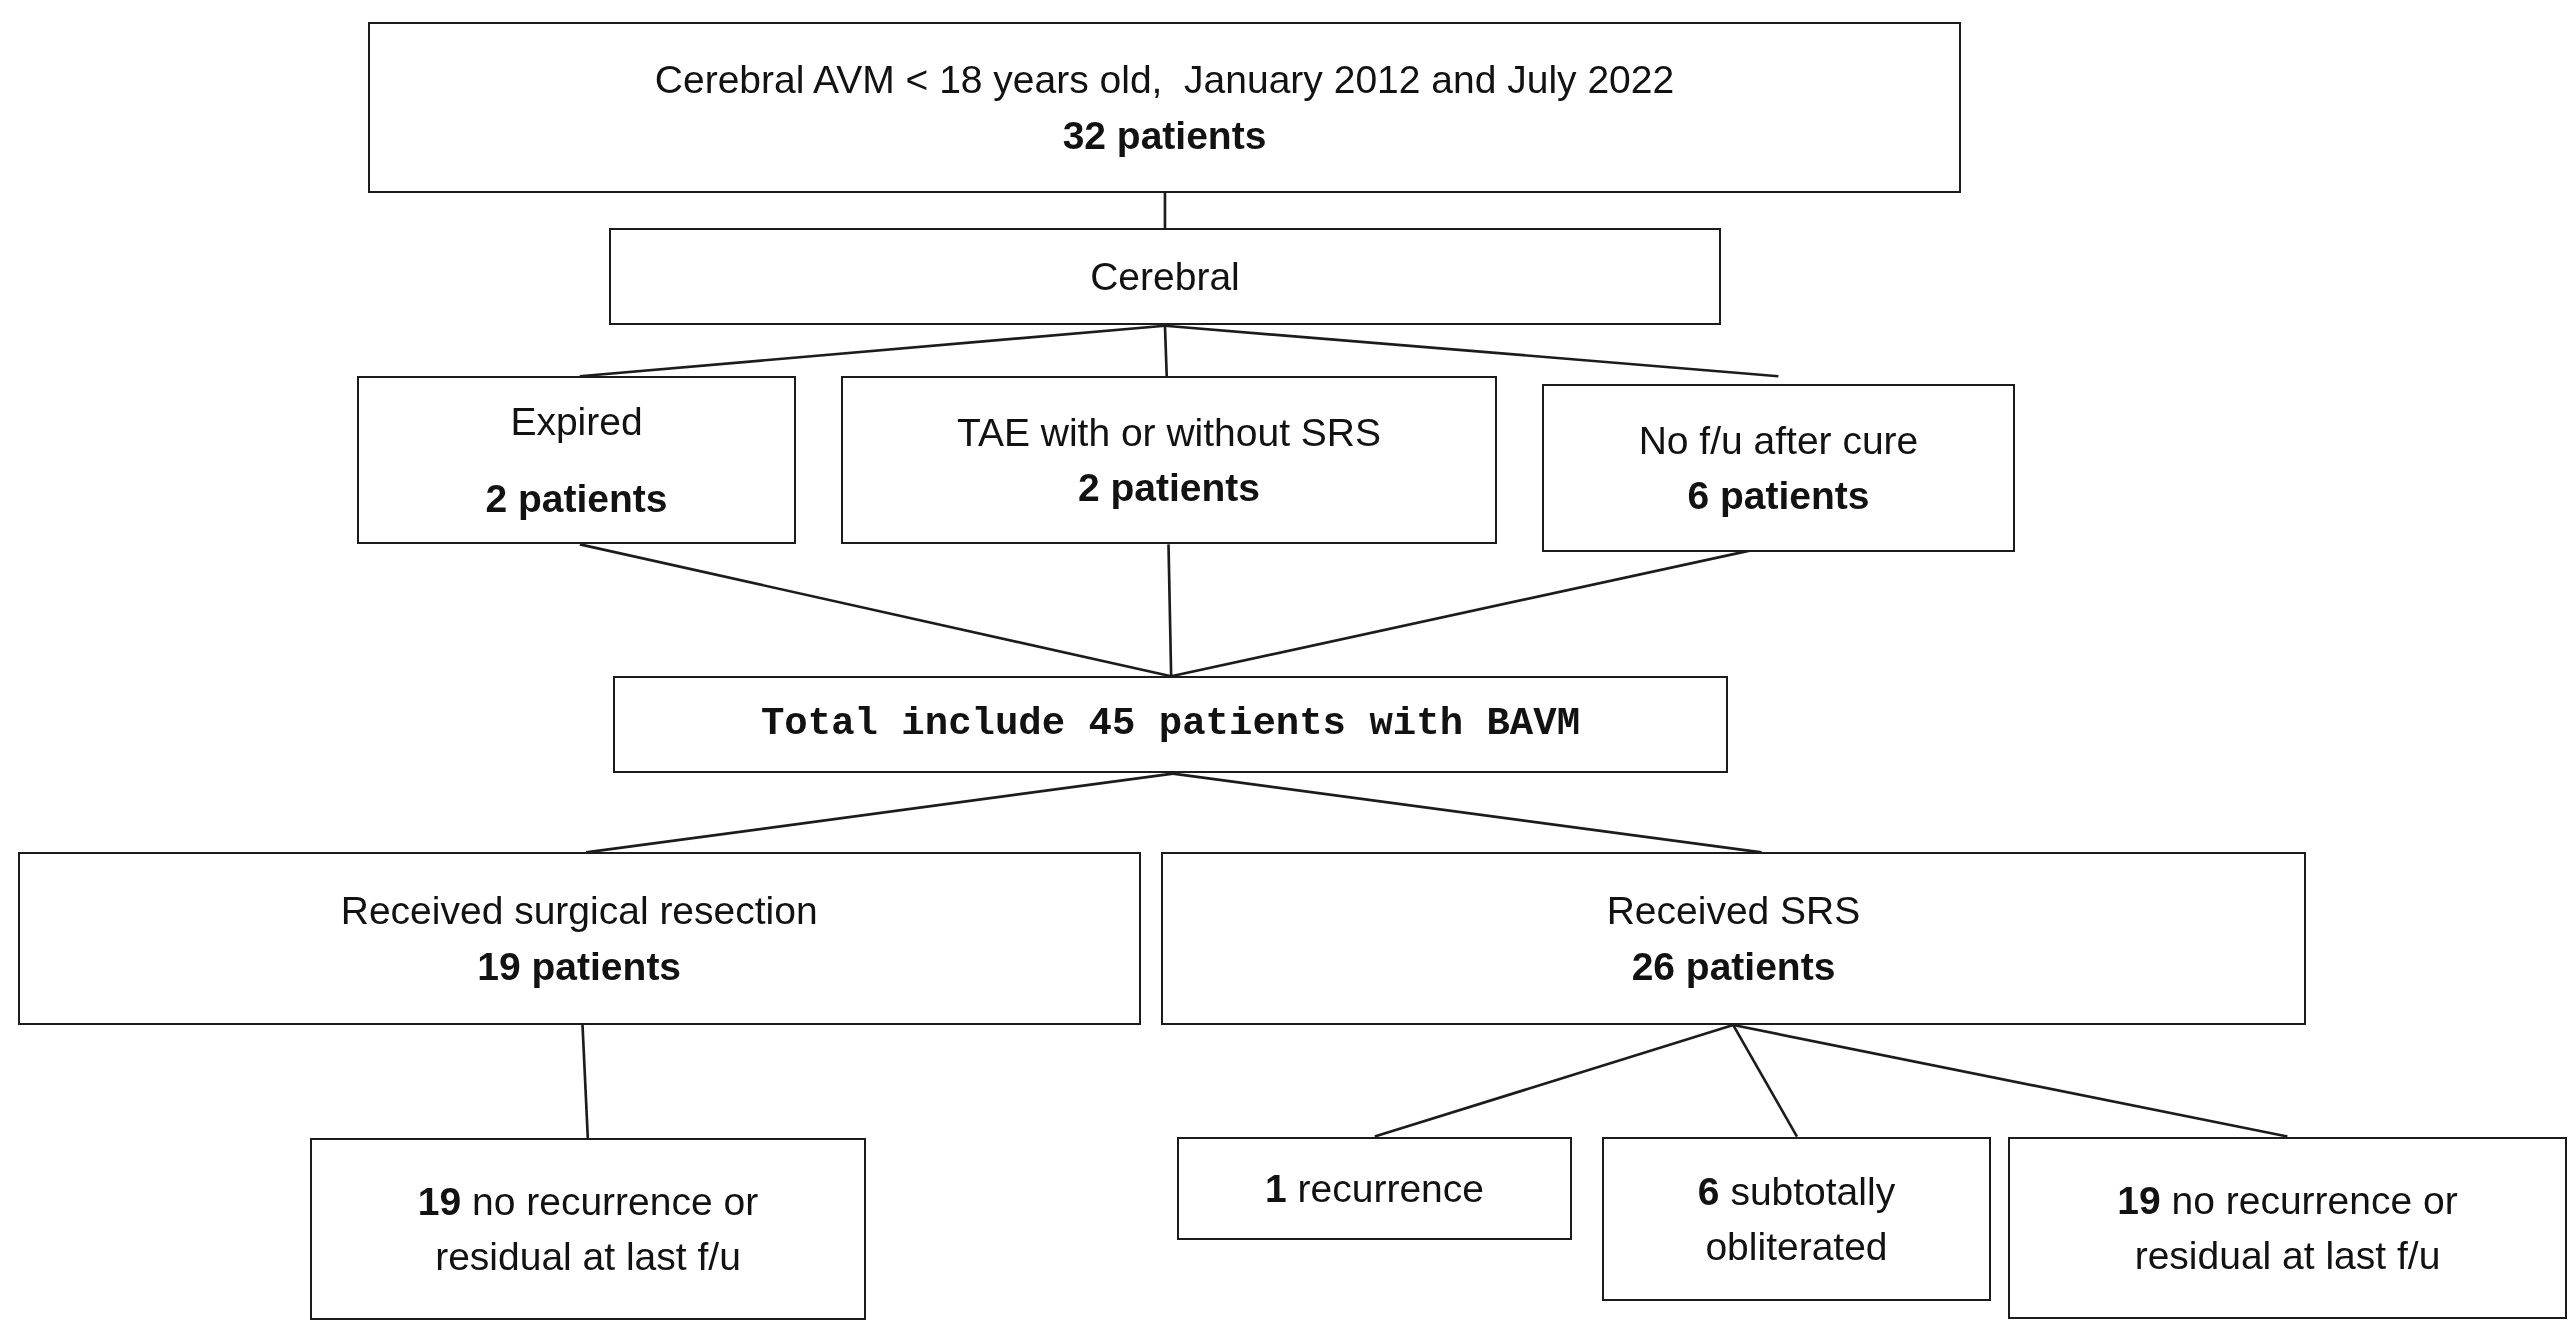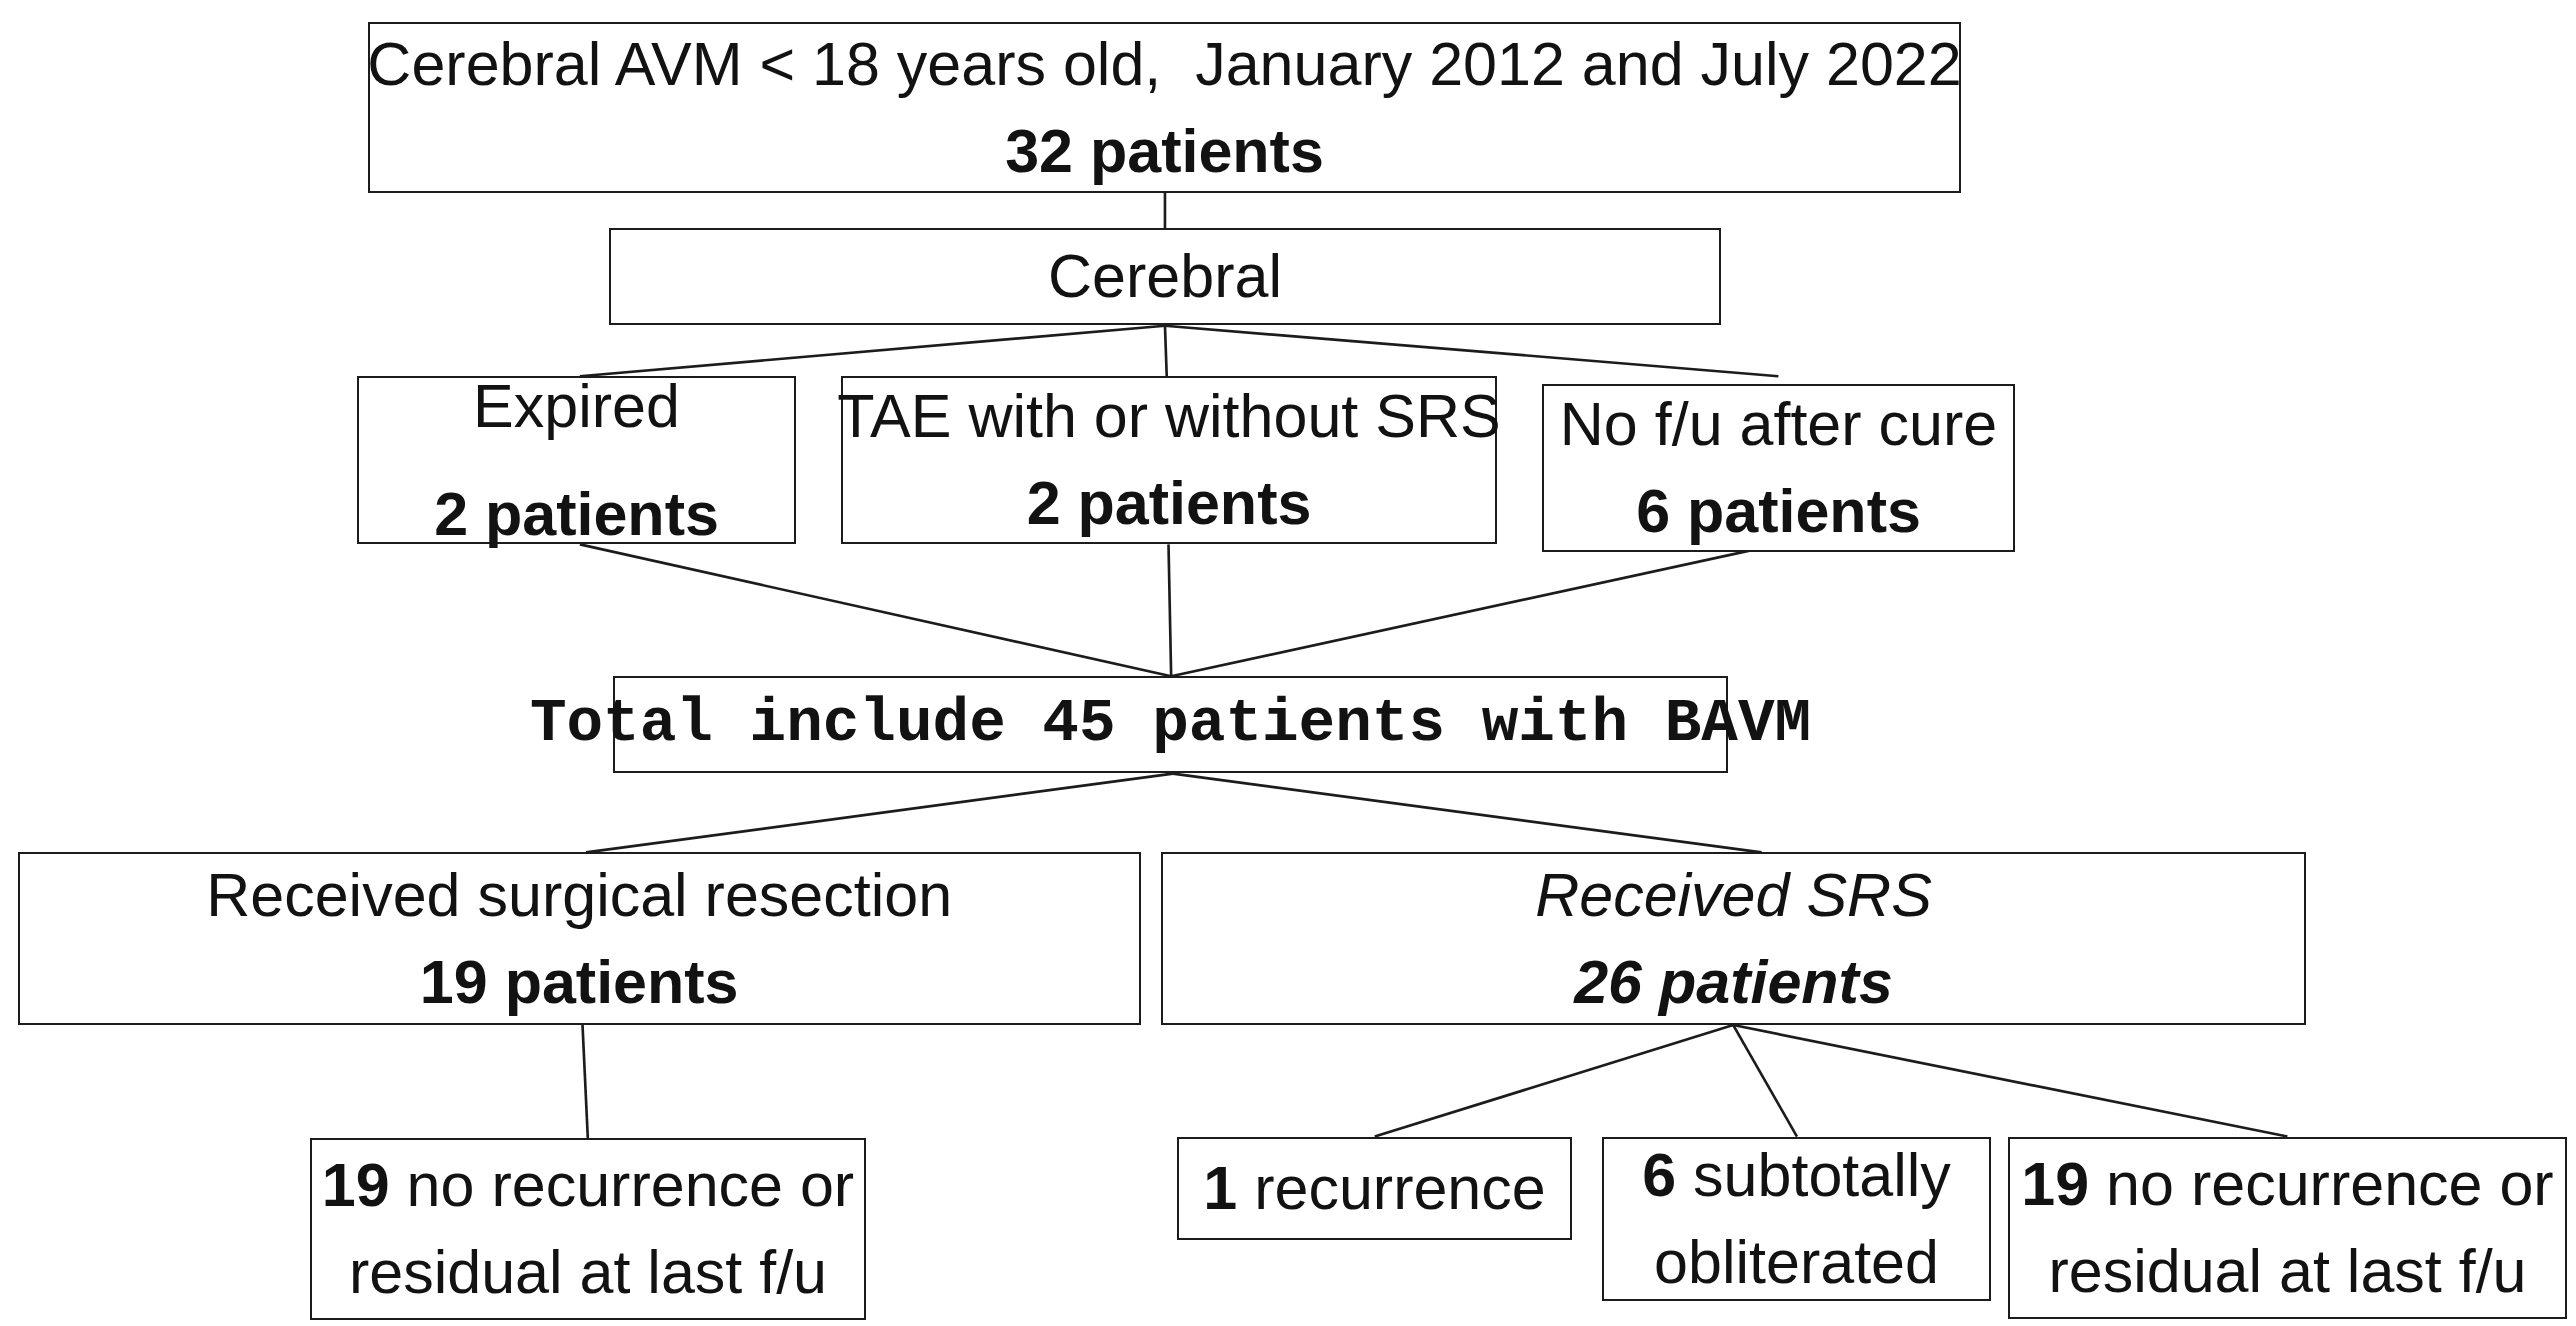--- a/index.html
+++ b/index.html
@@ -22,21 +22,21 @@
   .node {
     position: absolute;
     box-sizing: border-box;
     border: 2.7px solid #1c1c1c;
     background: #ffffff;
     display: flex;
     flex-direction: column;
     align-items: center;
     justify-content: center;
     text-align: center;
-    font-size: 61px;
+    font-size: 39px;
     line-height: 1.42;
   }
   .ln { display: block; white-space: nowrap; }
   .pre { white-space: pre; }
   .bold, .num { font-weight: 700; }
 </style>
 </head>
 <body>
 
 <div class="stage">
@@ -83,21 +83,21 @@
 
   <div class="node" style="left:613px; top:676px; width:1115px; height:97px;font-family:Liberation Mono, monospace;">
     <span class="ln bold">Total include 45 patients with BAVM</span>
   </div>
 
   <div class="node" style="left:17.7px; top:852px; width:1123px; height:173px;text-align:center;">
     <span class="ln">Received surgical resection</span>
     <span class="ln bold">19 patients</span>
   </div>
 
-  <div class="node" style="left:1161px; top:852px; width:1145px; height:173px;font-style:italic;">
+  <div class="node" style="left:1161px; top:852px; width:1145px; height:173px;">
     <span class="ln">Received SRS</span>
     <span class="ln bold">26 patients</span>
   </div>
 
   <div class="node" style="left:310px; top:1138px; width:556px; height:182px;">
     <span class="ln"><span class="num">19</span><span> no recurrence or</span></span>
     <span class="ln">residual at last f/u</span>
   </div>
 
   <div class="node" style="left:1177px; top:1137px; width:395px; height:103px;">

